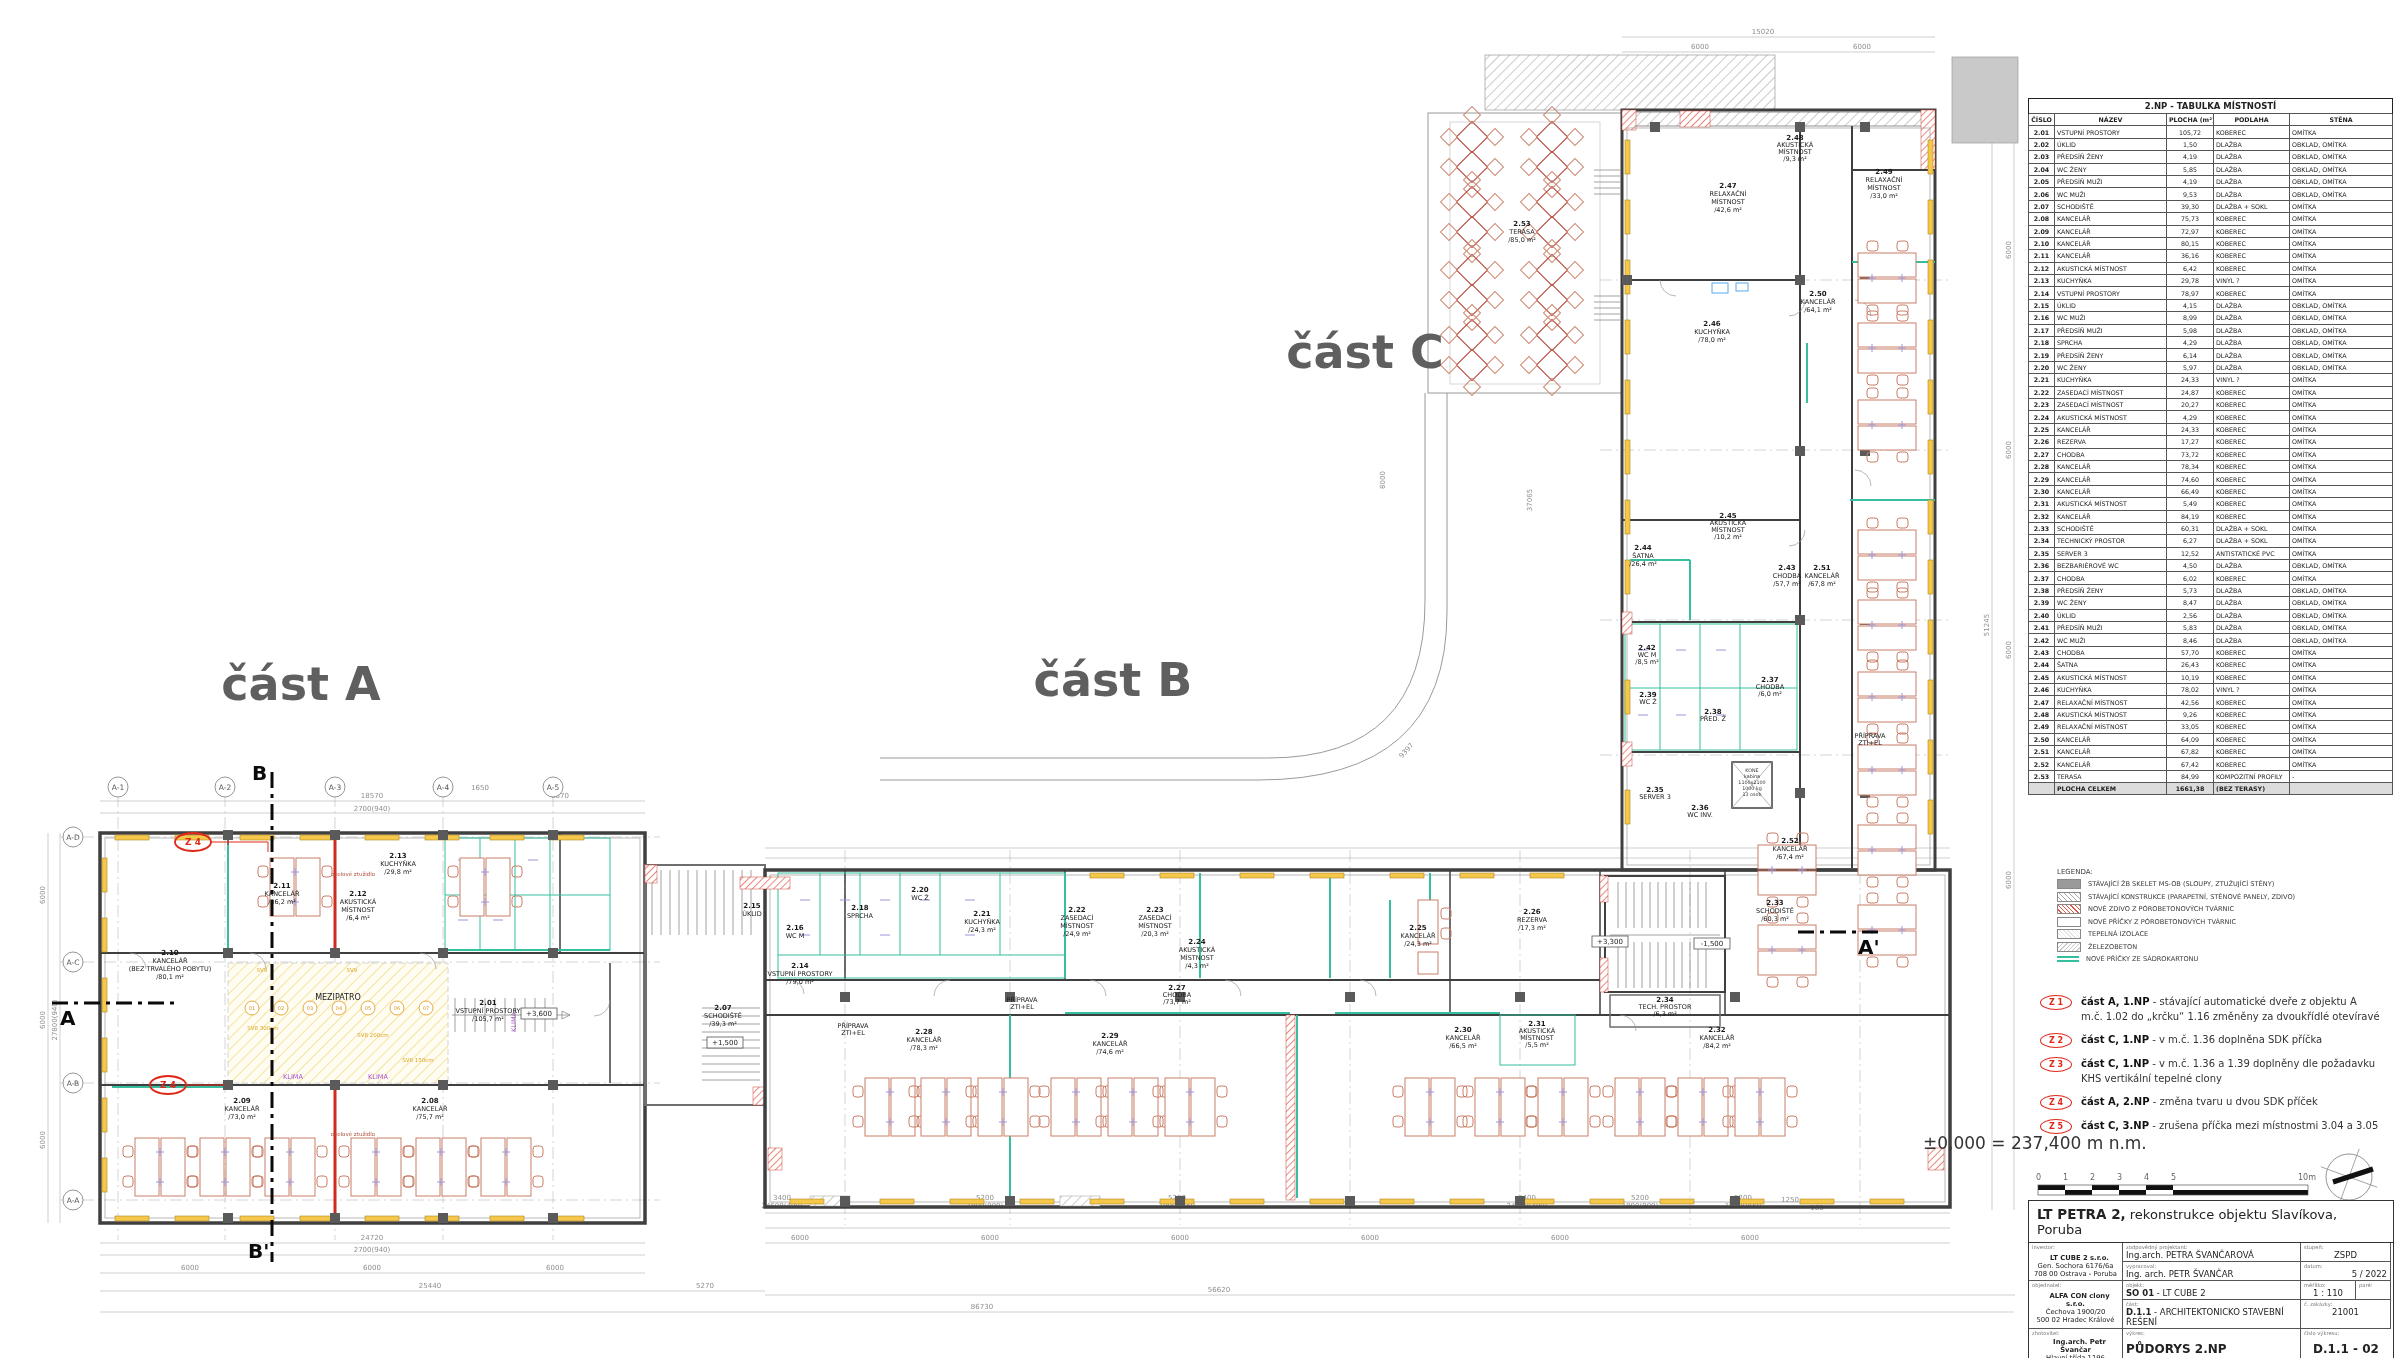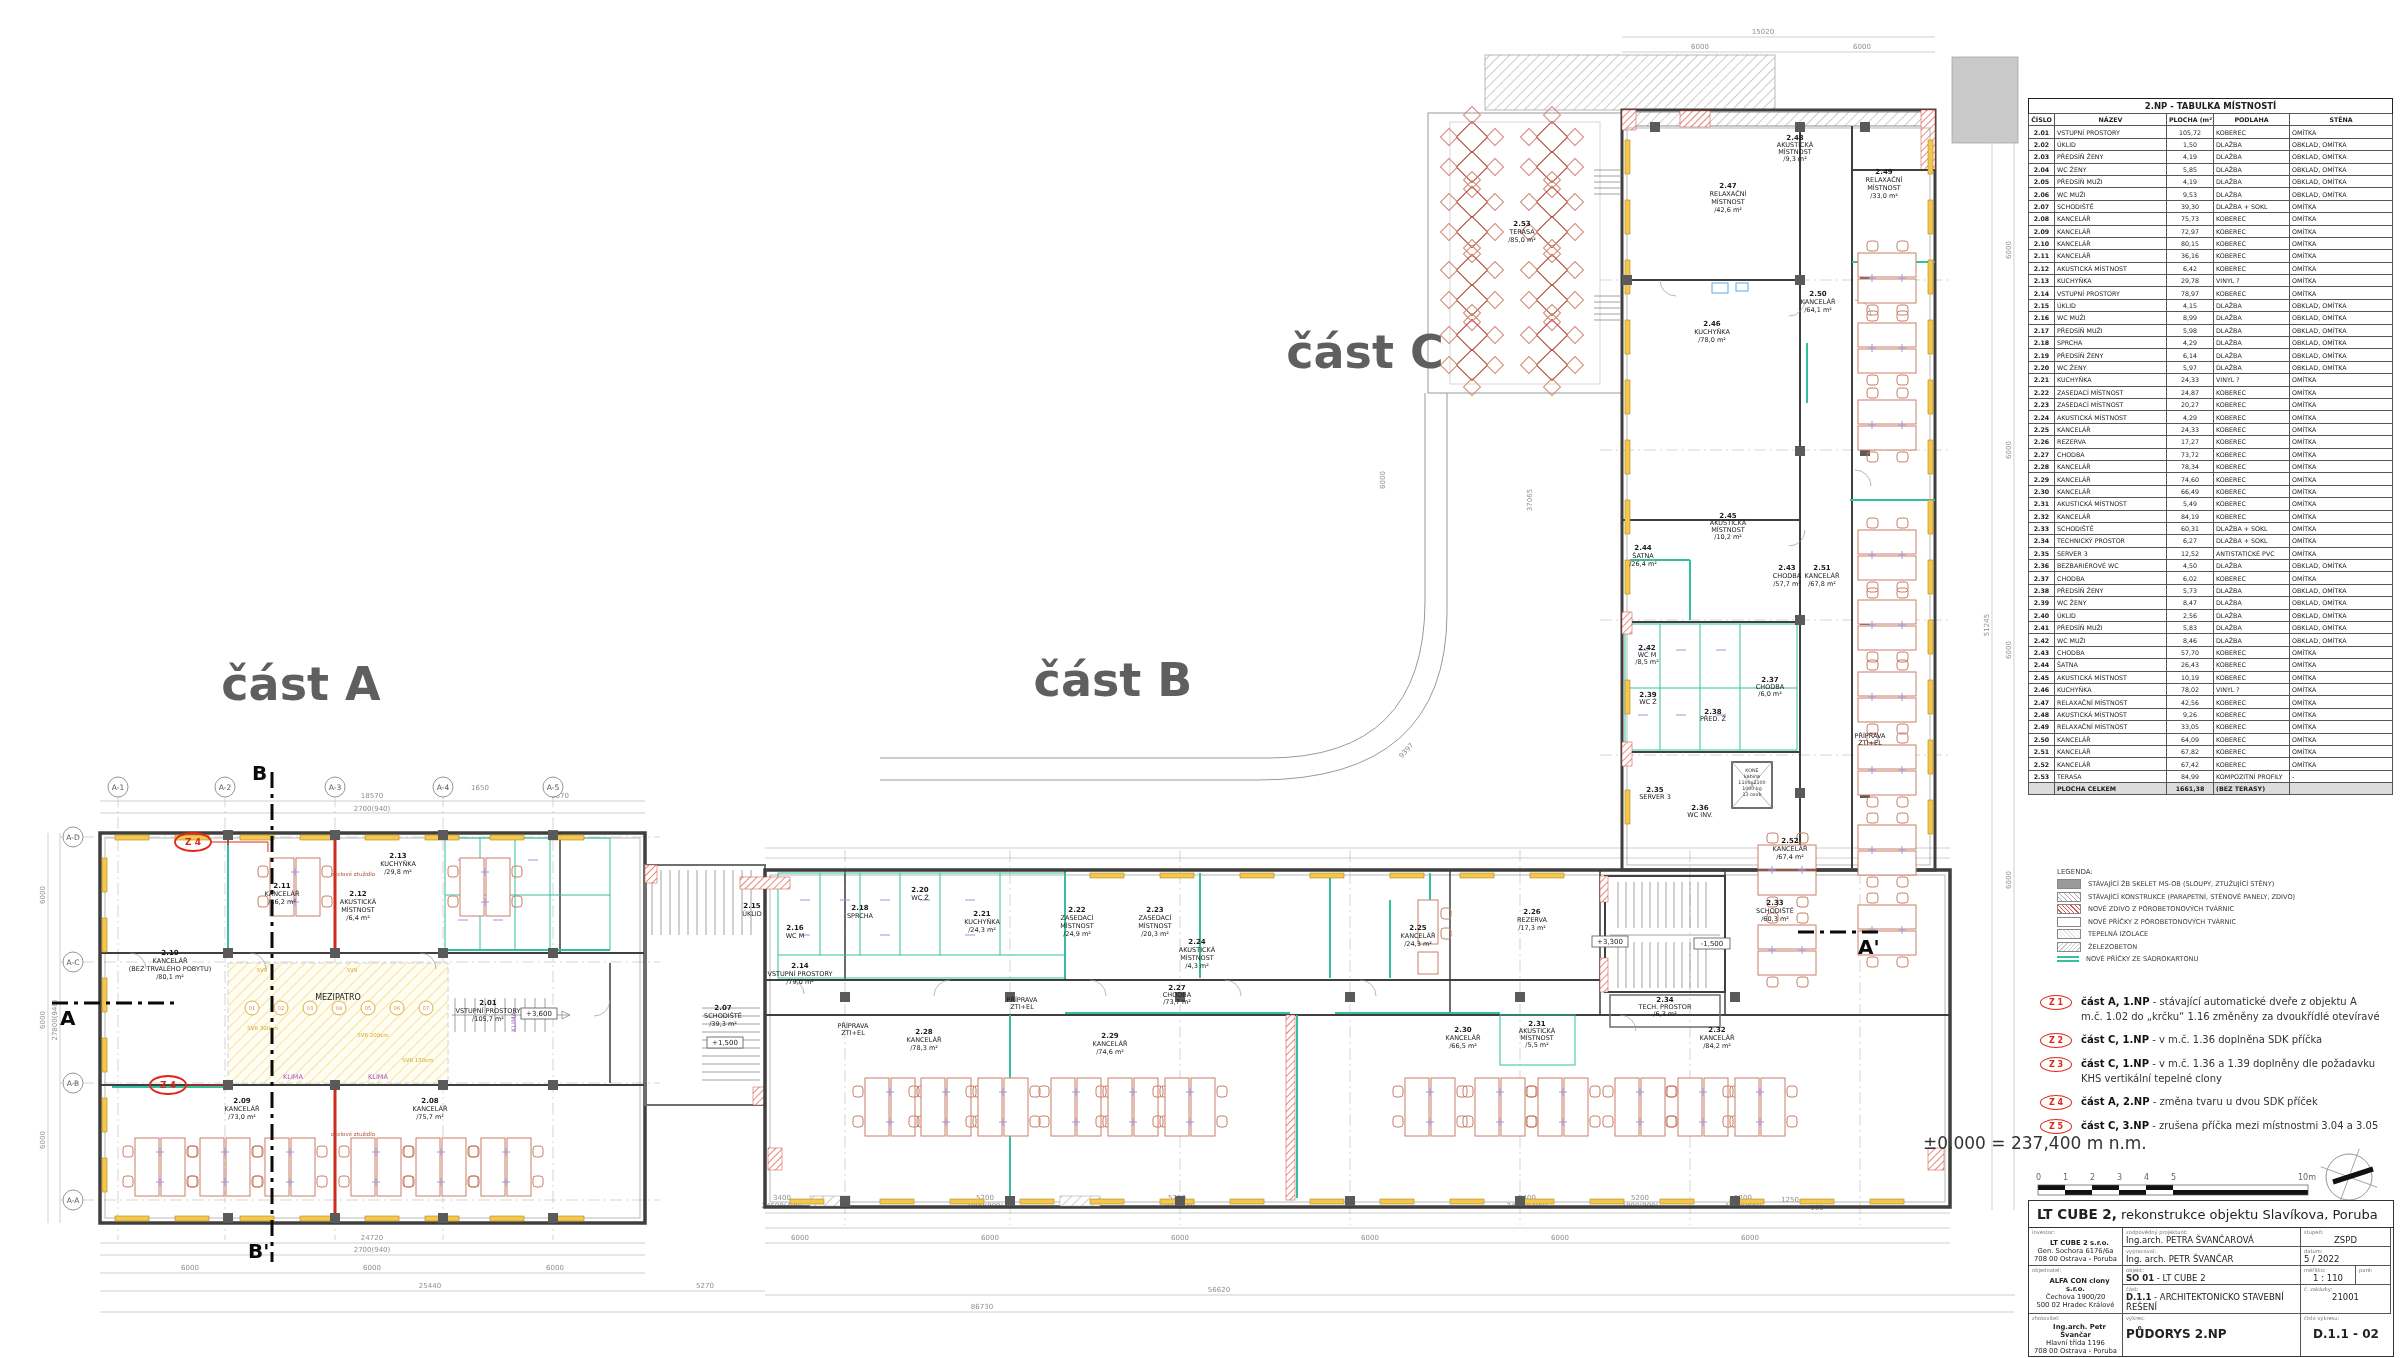--- a/index.html
+++ b/index.html
@@ -1091,21 +1091,21 @@
   </div>
   <div class="chg">
     <span class="chg-bub">Z 5</span>
     <span class="chg-tx"><b>část C, 3.NP</b><span> - zrušena příčka mezi místnostmi 3.04 a 3.05</span></span>
   </div>
 </div>
 
 <div id="elev" class="panel">±0,000 = 237,400 m n.m.</div>
 
 <div id="titleblock" class="panel">
-  <div id="tb-head"><b>LT CUBE 2,</b><span> rekonstrukce objektu Slavíkova, Poruba</span></div>
+  <div id="tb-head"><b>LT PETRA 2,</b><span> rekonstrukce objektu Slavíkova, Poruba</span></div>
   <div class="tb-grid">
 
     <div class="tb-cell" style="grid-row:span 2">
       <div class="tb-lab">investor:</div>
       <div class="tb-v" style="text-align:center;margin-top:4px"><b>LT CUBE 2 s.r.o.</b></div>
       <div class="tb-v" style="text-align:center">Gen. Sochora 6176/6a</div>
       <div class="tb-v" style="text-align:center">708 00 Ostrava - Poruba</div>
     </div>
     <div class="tb-cell">
       <div class="tb-lab">zodpovědný projektant:</div>
@@ -1115,21 +1115,21 @@
       <div class="tb-lab">stupeň:</div>
       <div class="tb-vmed" style="text-align:center">ZSPD</div>
     </div>
 
     <div class="tb-cell">
       <div class="tb-lab">vypracoval:</div>
       <div class="tb-vmed">Ing. arch. PETR ŠVANČAR</div>
     </div>
     <div class="tb-cell">
       <div class="tb-lab">datum:</div>
-      <div class="tb-vmed" style="text-align:left">5 / 2022</div>
+      <div class="tb-vmed" style="text-align:right">5 / 2022</div>
     </div>
 
     <div class="tb-cell" style="grid-row:span 2">
       <div class="tb-lab">objednatel:</div>
       <div class="tb-v" style="text-align:center;margin-top:4px"><b>ALFA CON clony s.r.o.</b></div>
       <div class="tb-v" style="text-align:center">Čechova 1900/20</div>
       <div class="tb-v" style="text-align:center">500 02 Hradec Králové</div>
     </div>
     <div class="tb-cell">
       <div class="tb-lab">objekt:</div>

